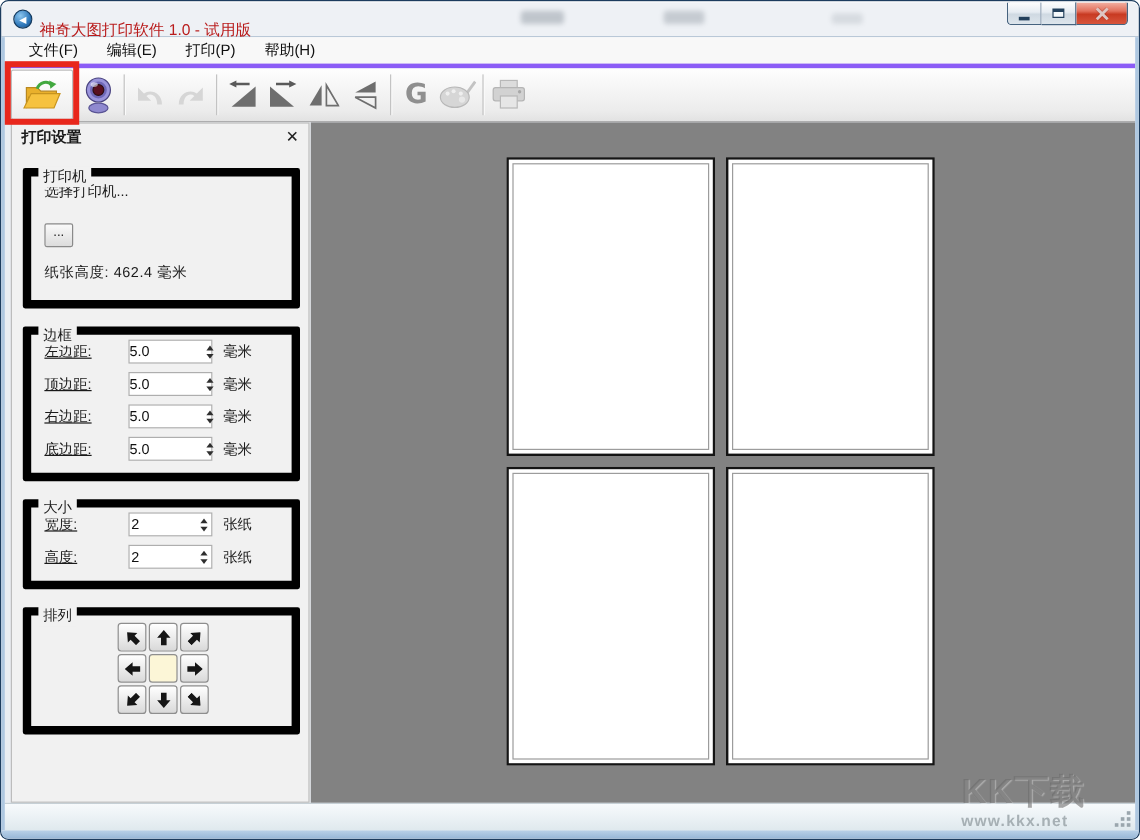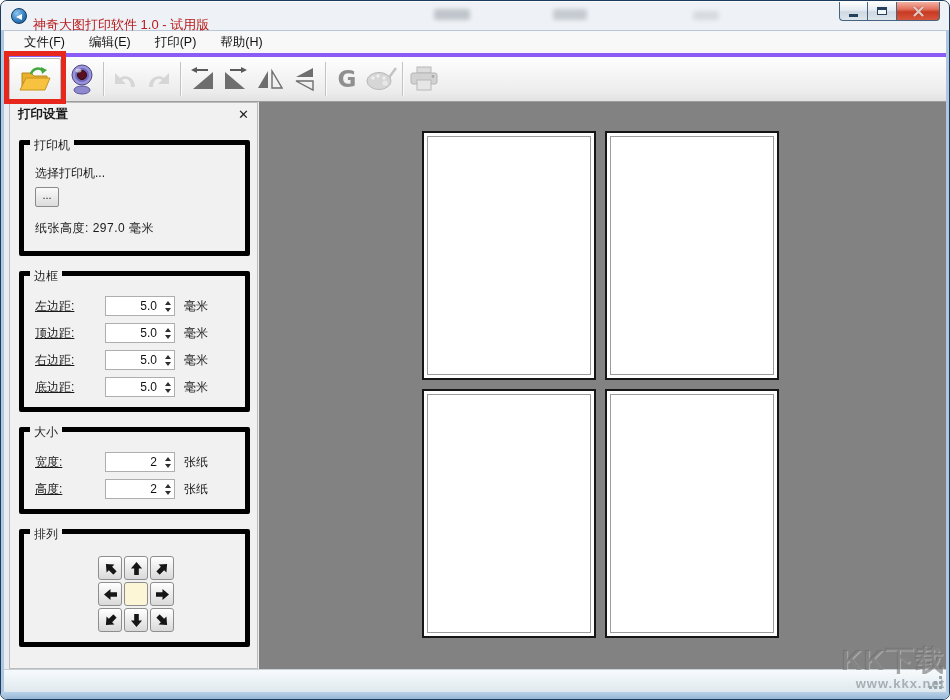--- a/index.html
+++ b/index.html
@@ -53,38 +53,38 @@
   .page::after { content:""; position:absolute; inset:3px; border:1px solid #9c9c9c; }
   .pg1 { left:163px; top:29px; } .pg2 { left:346px; top:29px; }
   .pg3 { left:163px; top:287px; } .pg4 { left:346px; top:287px; }
 
   
   .panel { position:absolute; left:5px; top:0; width:249px; bottom:0; background:#f1f1f1;
            border:1px solid #bcbcbc; font-size:12px; color:#1a1a1a; }
   .panel-header { height:22px; display:flex; align-items:center; padding:0 8px; }
   .panel-title { font-weight:bold; font-size:12.5px; }
   .panel-close { margin-left:auto; font-size:13px; font-weight:bold; color:#222; cursor:default; }
-  .group { position:relative; margin:15px 7px 0 9px; border:5px solid #000000; border-radius:2px;
-           padding:20px 6px 8px 11px; }
+  .group { position:relative; margin:15px 7px 0 9px; border:7px solid #000000; border-radius:2px;
+           padding:4px 6px 8px 11px; }
   .group-label { position:absolute; top:-8px; left:6px; background:#f1f1f1; padding:0 4px; color:#1d1d1d; }
-  .g-line { margin-bottom:5px; }
+  .g-line { margin-bottom:18px; }
   .input-row { display:flex; gap:5px; margin-bottom:8px; align-items:center; }
   .printer-input { flex:1; height:20px; border:1px solid #8fa4b8; background:#fff;
                    display:flex; align-items:center; overflow:hidden; }
   .printer-sel { background:#2f94f5; color:#fff; font-size:12px; padding:1px 2px; white-space:nowrap; }
   .browse-btn { width:24px; height:20px; border:1px solid #8a8a8a; border-radius:2px;
                 background:linear-gradient(#fafafa,#dcdcdc); font-size:11px; line-height:14px;
                 text-align:center; color:#222; }
   .info-line { margin:13px 0; letter-spacing:.5px; }
   .info-line:last-child { margin-bottom:6px; }
 
   .srow { display:flex; align-items:center; height:20px; margin-bottom:7px; }
   .srow:last-child { margin-bottom:2px; }
   .slabel { width:70px;text-decoration:underline; }
-  .spin { display:flex; width:70px; height:20px; border:1px solid #aeaeae; background:#fff; }
+  .spin { display:flex; width:70px; height:20px; border:1px solid #aeaeae; background:#fff;gap:43px; }
   .sval { flex:1; text-align:right; padding-right:4px; line-height:18px; font-size:12px; color:#111; }
   .sbtns { width:13px; display:flex; flex-direction:column; align-items:center; justify-content:center; gap:3px; }
   .tri-up { width:0; height:0; border-left:3.5px solid transparent; border-right:3.5px solid transparent;
             border-bottom:4px solid #2e2e2e; }
   .tri-dn { width:0; height:0; border-left:3.5px solid transparent; border-right:3.5px solid transparent;
             border-top:4px solid #2e2e2e; }
   .sunit { margin-left:9px; }
 
   .arr-grid { width:78px; margin:2px auto 2px auto; display:grid; grid-template-columns:repeat(3,24px);
               grid-auto-rows:24px; gap:2px; }
@@ -100,21 +100,21 @@
   .statusbar { position:absolute; left:3px; right:3px; top:668px; height:24px;
                background:linear-gradient(#f7fafc,#dee8ed); border-top:1px solid #c6d0d6; }
   .edge-l { position:absolute; left:0; top:30px; width:3px; bottom:7px; background:#aec8e1; }
   .edge-r { position:absolute; right:0; top:30px; width:3px; bottom:7px; background:#aec8e1; }
   .edge-b { position:absolute; left:0; right:0; bottom:0; height:7px; border-radius:0 0 6px 6px;
             background:linear-gradient(#b9d1e8,#96b6d6); }
   .grip { position:absolute; right:7px; bottom:10px; width:14px; height:14px; }
   .grip i { position:absolute; right:0; bottom:0; width:3px; height:3px; background:#9aa6ad;
             box-shadow:-5px 0 #9aa6ad, -10px 0 #9aa6ad, 0 -5px #9aa6ad, -5px -5px #9aa6ad, 0 -10px #9aa6ad; }
 
-  .watermark { position:absolute; right:4px; bottom:8px; width:128px; text-align:right; z-index:40; }
+  .watermark { position:absolute; right:20px; bottom:8px; width:128px; text-align:left; z-index:40; }
   .wm1 { font-size:29px; font-weight:bold; line-height:31px; color:rgba(105,105,105,.58);
          text-shadow:1px 1px 1px rgba(255,255,255,.35); letter-spacing:1px; white-space:nowrap; }
   .wm2 { font-size:13px; font-weight:bold; color:rgba(150,160,165,.8); letter-spacing:1px; }
 
   .red-box { position:absolute; left:3px; top:50px; width:62px; height:53px;
              border:5px solid #e8271c; z-index:50; pointer-events:none; }
 </style>
 </head>
 <body>
 
@@ -246,21 +246,21 @@
       </div>
 
       <div class="group">
         <span class="group-label">打印机</span>
         <div class="g-line">选择打印机...</div>
         <div class="input-row">
           <div class="browse-btn">...</div>
         </div>
         <div class="info-line">
           <span>纸张高度:</span>
-          <span>297.0</span>
+          <span>462.4</span>
           <span>毫米</span>
         </div>
       </div>
 
       <div class="group">
         <span class="group-label">边框</span>
 
         <div class="srow">
           <span class="slabel">左边距:</span>
           <div class="spin">

